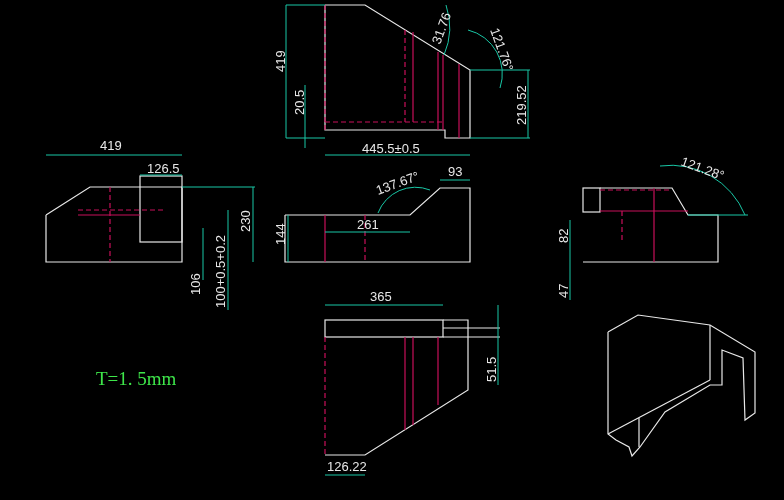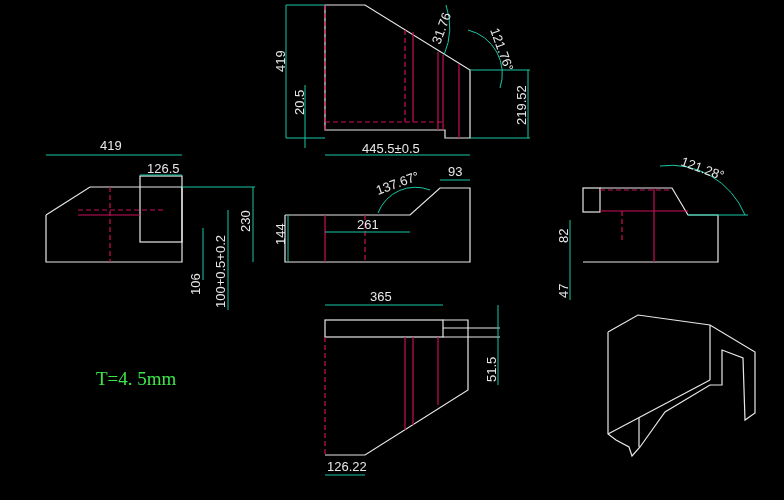--- a/index.html
+++ b/index.html
@@ -111,13 +111,13 @@
   </g>
 
   <g>
     <polyline class="w" points="608,332 638,315 710,325 755,352 755,413 745,420 743,358 722,350 722,385 710,385 665,412 640,447 632,456 629,447 616,440 608,434 608,332"></polyline>
     <line class="w" x1="710" y1="325" x2="710" y2="380"></line>
     <line class="w" x1="608" y1="434" x2="710" y2="380"></line>
     <line class="w" x1="639" y1="418" x2="639" y2="447"></line>
   </g>
 </svg>
 
-<div class="note">T=4. 5mm</div>
+<div class="note">T=1. 5mm</div>
 
 </body></html>

